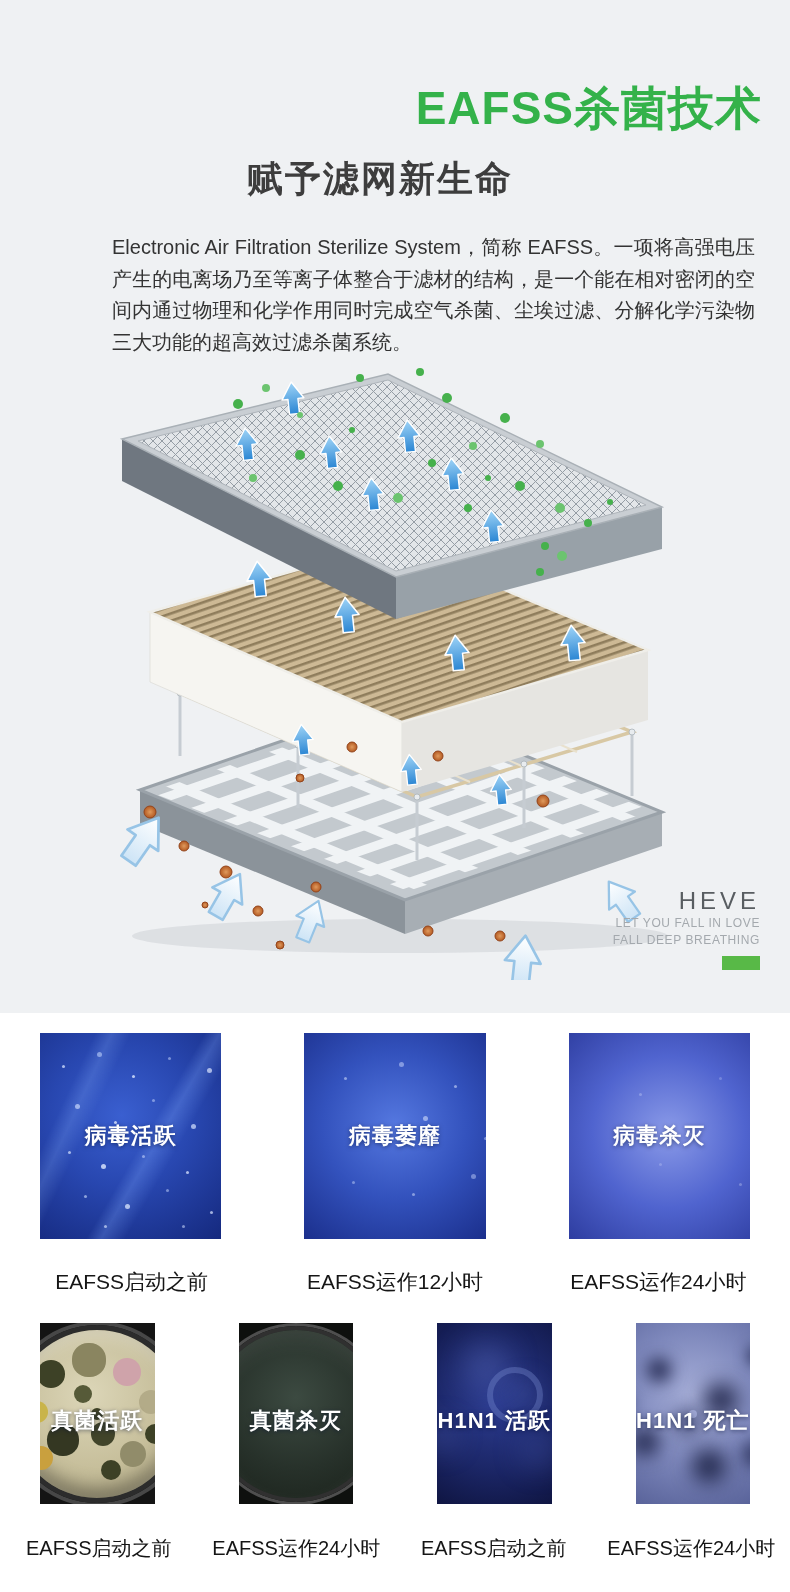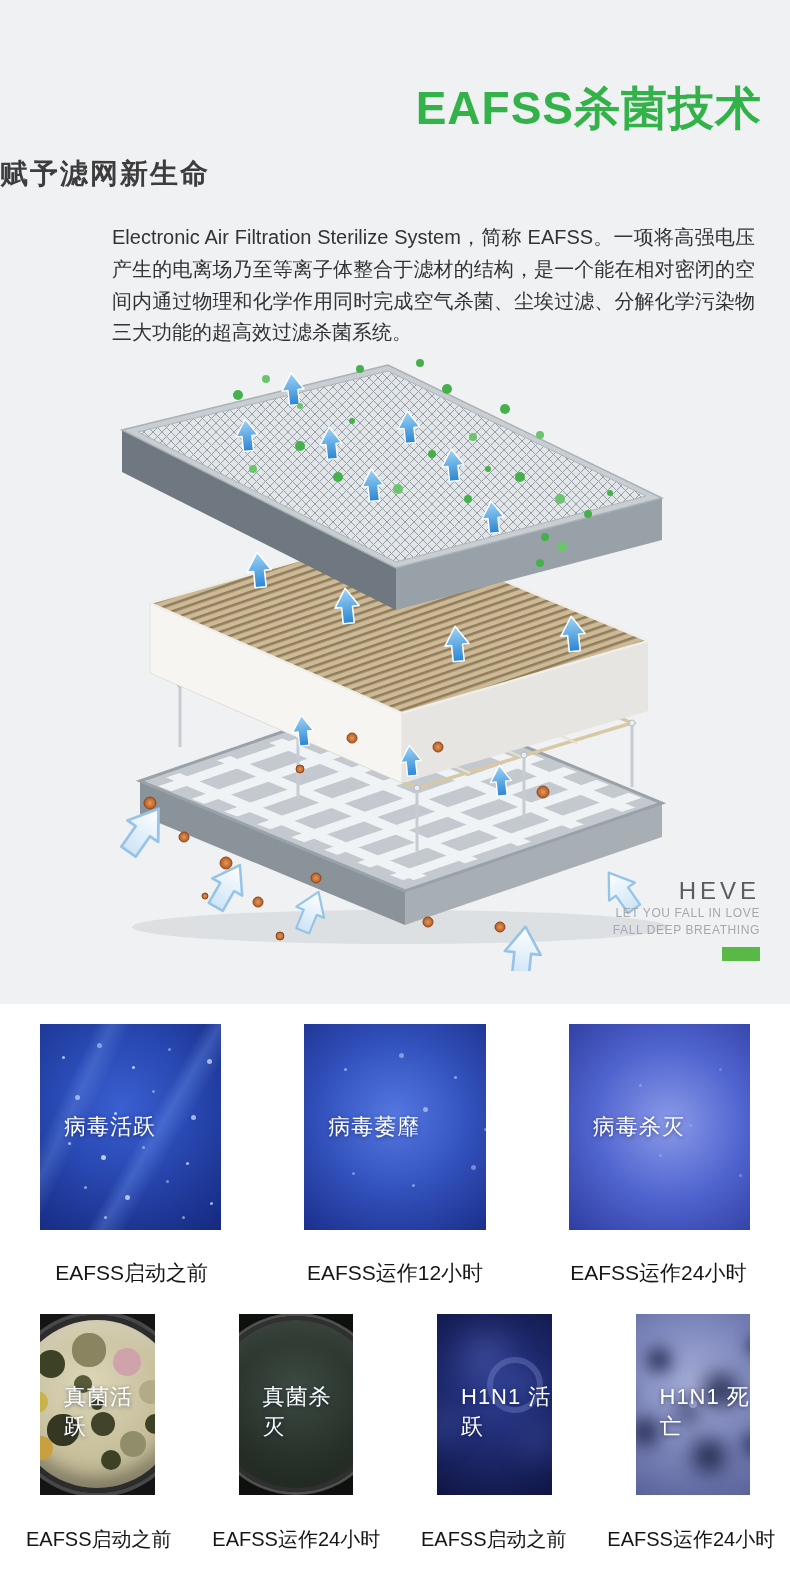--- a/index.html
+++ b/index.html
@@ -1,35 +1,35 @@
 <!DOCTYPE html>
 <html><head>
 <meta charset="utf-8">
 <style>
   html,body{margin:0;padding:0;width:790px;height:1592px;overflow:hidden;background:#fff;
     font-family:"Liberation Sans","DejaVu Sans",sans-serif;}
   .top{background:#eff1f3;padding-top:82px;padding-bottom:33px;}
   .title{margin:0 28px 0 0;text-align:right;font-size:46px;line-height:1.15;font-weight:700;color:#34b24a;letter-spacing:1px;}
-  .subtitle{margin:22px 30px 0 0;text-align:left;font-size:28px;line-height:1.2;font-weight:600;color:#3d3d3d;letter-spacing:2px;}
+  .subtitle{margin:22px 30px 0 0;text-align:center;font-size:36px;line-height:1.2;font-weight:600;color:#3d3d3d;letter-spacing:2px;}
   .intro{margin:32px 35px 0 112px;font-size:20px;line-height:1.58;color:#333;text-align:justify;}
   .hero-art{position:relative;margin-top:2px;height:620px;}
   .hero-art svg{display:block;}
   .brand{position:absolute;right:30px;bottom:10px;text-align:right;}
   .brand-name{font-size:24px;letter-spacing:4px;color:#585d61;font-weight:500;}
   .brand-tag{font-size:12px;line-height:1.4;color:#a4a9ae;letter-spacing:.6px;}
   .brand-bar{width:38px;height:14px;background:#58b947;margin:8px 0 0 auto;}
   .gallery{background:#fff;padding-top:4px;}
   .row{display:flex;background:#fff;}
   .row3{gap:3px;}
   .row4{gap:4px;}
   .cell{position:relative;flex:1;overflow:hidden;}
   .row3 .cell{height:206px;}
   .row4 .cell{height:181px;}
-  .overlay{position:absolute;left:0;right:0;top:50%;transform:translateY(-50%);
-    color:#fff;font-weight:400;font-size:22px;letter-spacing:1px;text-shadow:0 1px 4px rgba(0,15,50,.55);z-index:3;padding-left:24px;}
+  .overlay{position:absolute;left:0;right:0;top:50%;transform:translateY(-50%);text-align:center;
+    color:#fff;font-weight:700;font-size:22px;letter-spacing:1px;text-shadow:0 1px 4px rgba(0,15,50,.55);z-index:3;}
   .row4 .overlay{top:54%;}
   
   .v1{background:
     linear-gradient(120deg,transparent 55%,rgba(130,170,255,.28) 60%,transparent 68%),
     linear-gradient(115deg,transparent 20%,rgba(140,180,255,.22) 26%,transparent 33%),
     radial-gradient(circle at 45% 40%,#3a5fd0 0%,#2847b0 45%,#15297e 100%);}
   .v2{background:radial-gradient(circle at 50% 45%,#5578e0 0%,#3352bd 50%,#1b2f8c 100%);}
   .v3{background:radial-gradient(circle at 55% 48%,#8a9ae8 0%,#5064cf 52%,#2e3da0 100%);}
   .specks{position:absolute;left:0;top:0;width:3px;height:3px;border-radius:50%;background:transparent;z-index:2;}
   .sp1{box-shadow:22px 32px 0 0 rgba(215,228,255,.75),58px 20px 0 1px rgba(200,218,255,.55),92px 42px 0 0 rgba(220,232,255,.8),

